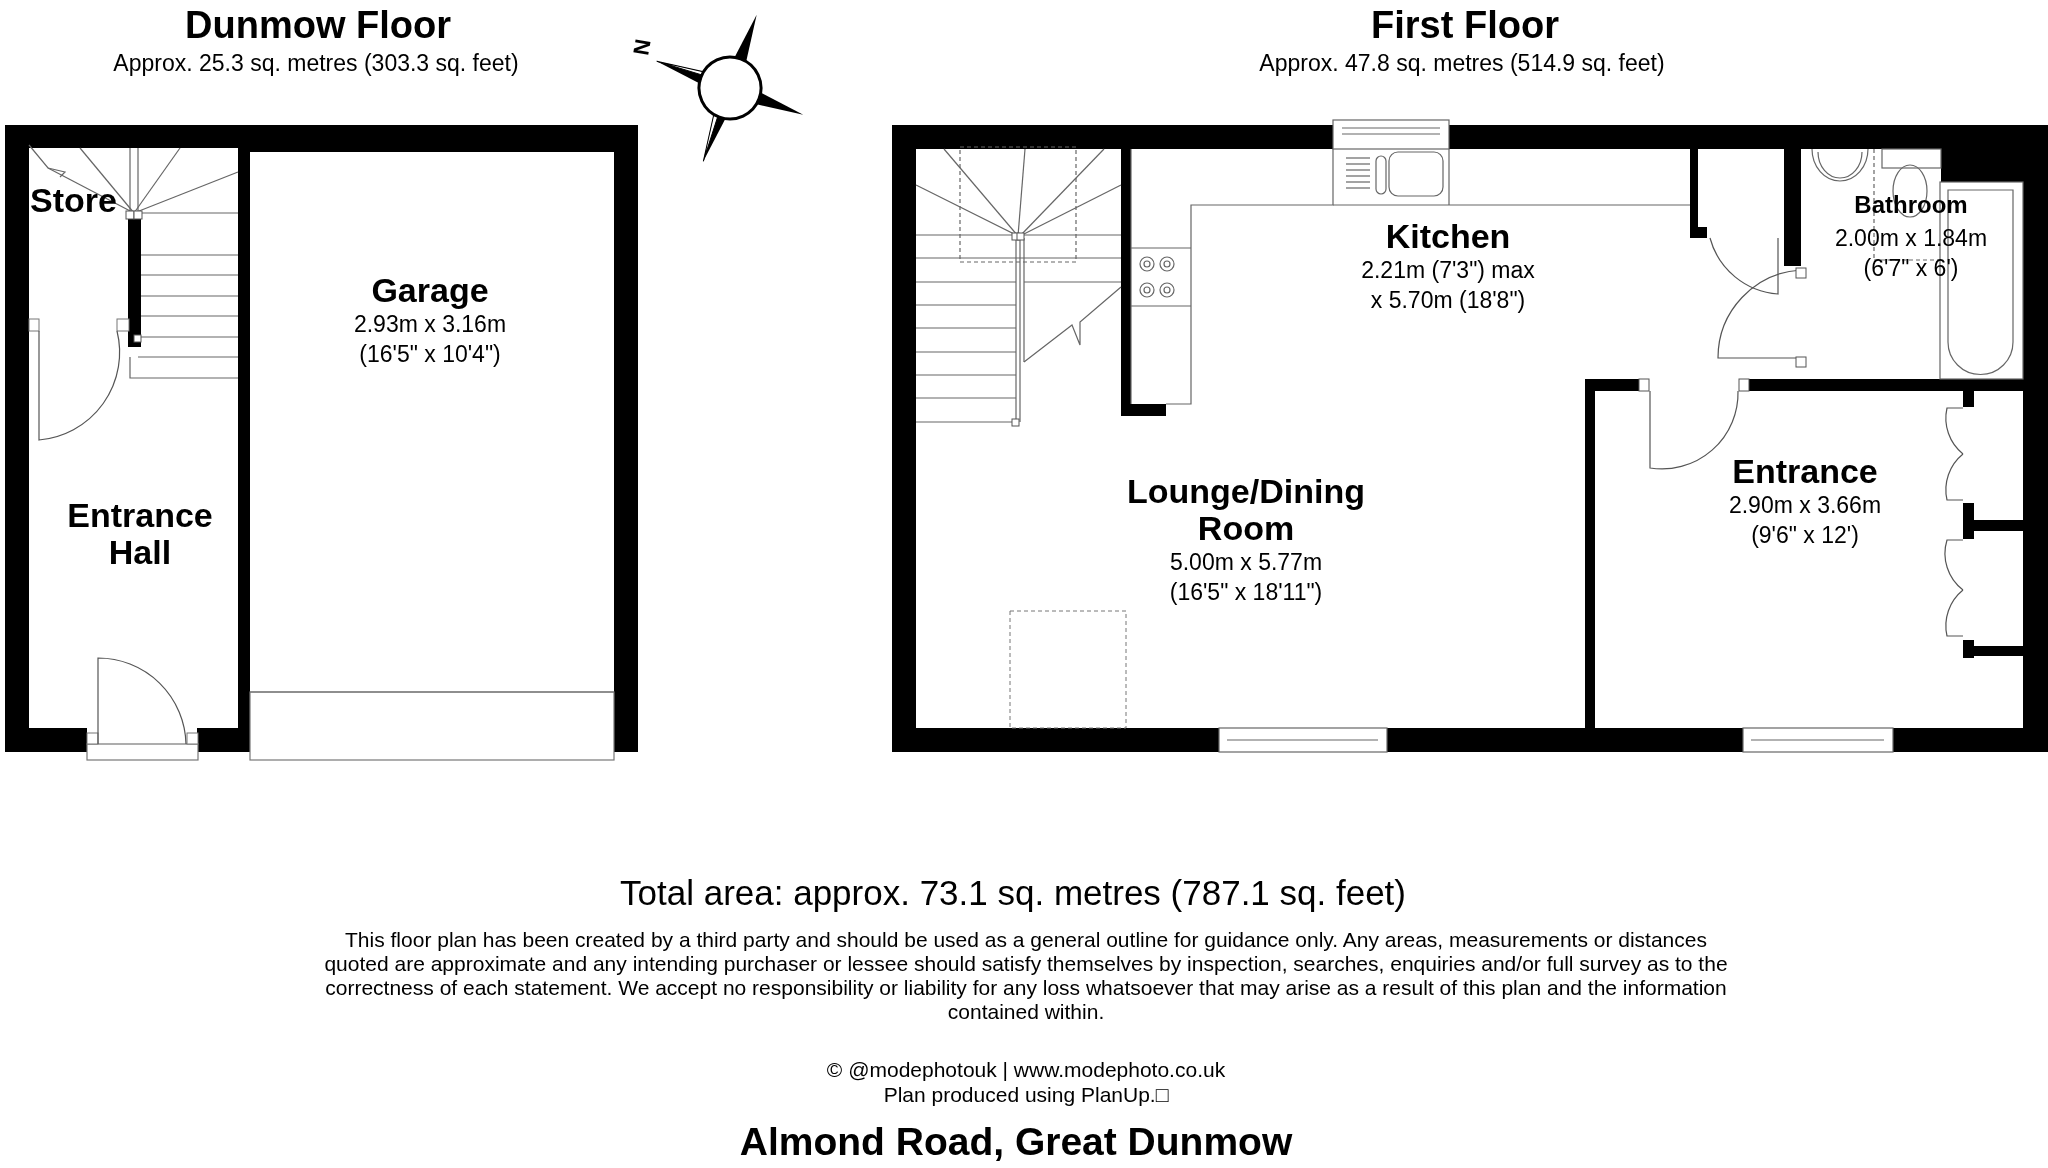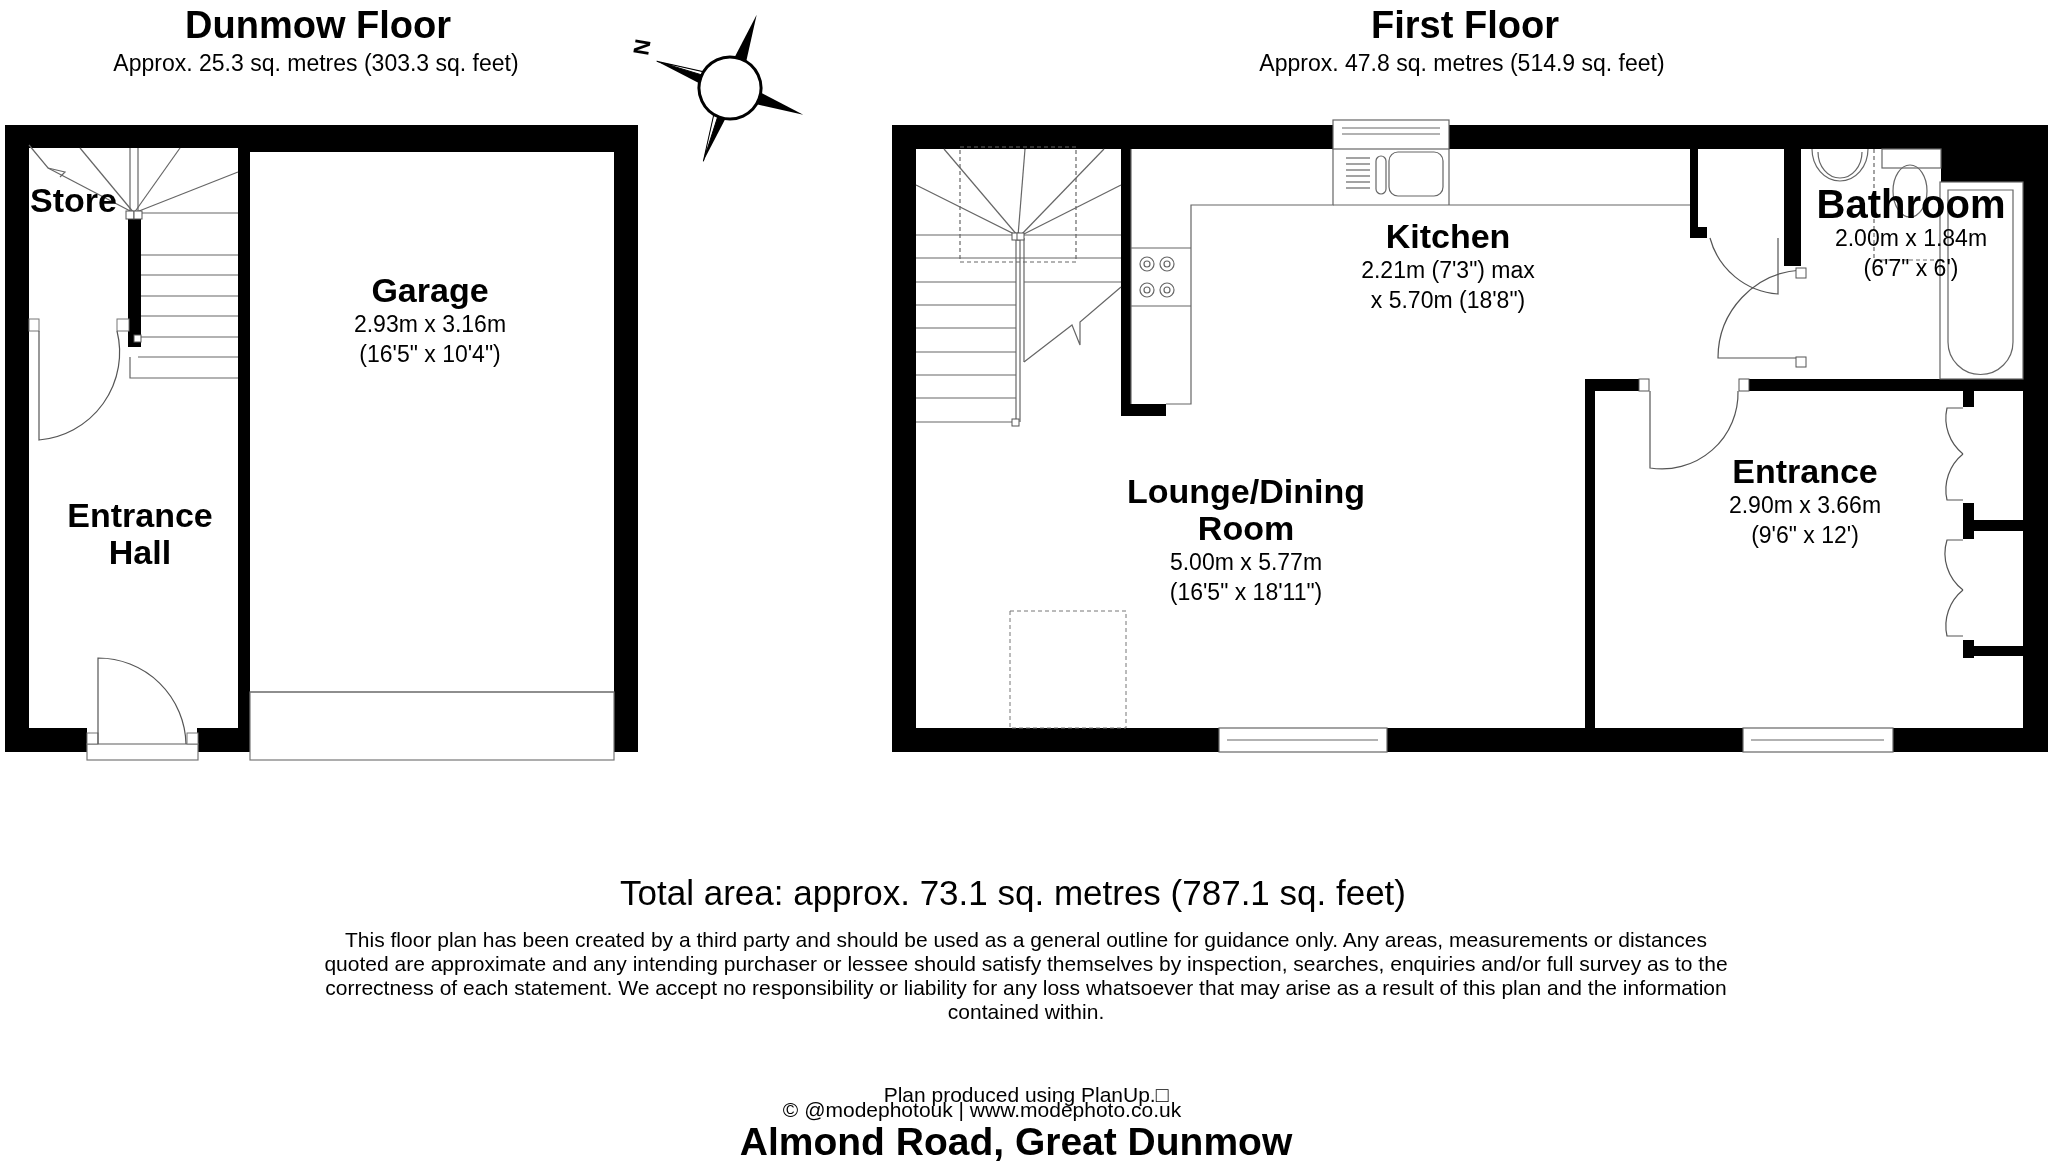--- a/index.html
+++ b/index.html
@@ -218,35 +218,35 @@
   <div class="room-dim">(16'5" x 10'4")</div>
 </div>
 
 <div class="abs center" style="left:1448px; top:218px;">
   <div class="room-name">Kitchen</div>
   <div class="room-dim">2.21m (7'3") max</div>
   <div class="room-dim">x 5.70m (18'8")</div>
 </div>
 
 <div class="abs center" style="left:1911px; top:186px;">
-  <div class="room-name" style="font-size:40px;">Bathroom</div>
+  <div class="room-name" style="font-size:24px;">Bathroom</div>
   <div class="room-dim">2.00m x 1.84m</div>
   <div class="room-dim">(6'7" x 6')</div>
 </div>
 
 <div class="abs center" style="left:1246px; top:473px;">
   <div class="room-name">Lounge/Dining</div>
   <div class="room-name">Room</div>
   <div class="room-dim">5.00m x 5.77m</div>
   <div class="room-dim">(16'5" x 18'11")</div>
 </div>
 
 <div class="abs center" style="left:1805px; top:453px;">
   <div class="room-name">Entrance</div>
   <div class="room-dim">2.90m x 3.66m</div>
   <div class="room-dim">(9'6" x 12')</div>
 </div>
 
 <div class="abs footer-total center" style="left:1013px; top:873px;">Total area: approx. 73.1 sq. metres (787.1 sq. feet)</div>
 <div class="abs disclaimer center" style="left:1026px; top:928px;">This floor plan has been created by a third party and should be used as a general outline for guidance only. Any areas, measurements or distances quoted are approximate and any intending purchaser or lessee should satisfy themselves by inspection, searches, enquiries and/or full survey as to the correctness of each statement. We accept no responsibility or liability for any loss whatsoever that may arise as a result of this plan and the information contained within.</div>
-<div class="abs credit center" style="left:982px; top:1057px;margin-top:40px;">© @modephotouk | www.modephoto.co.uk</div>
+<div class="abs credit center" style="left:1026px; top:1057px;">© @modephotouk | www.modephoto.co.uk</div>
 <div class="abs credit center" style="left:1026px; top:1082px;">Plan produced using PlanUp.□</div>
 <div class="abs address center" style="left:1016px; top:1120px;">Almond Road, Great Dunmow</div>
 
 </body></html>

